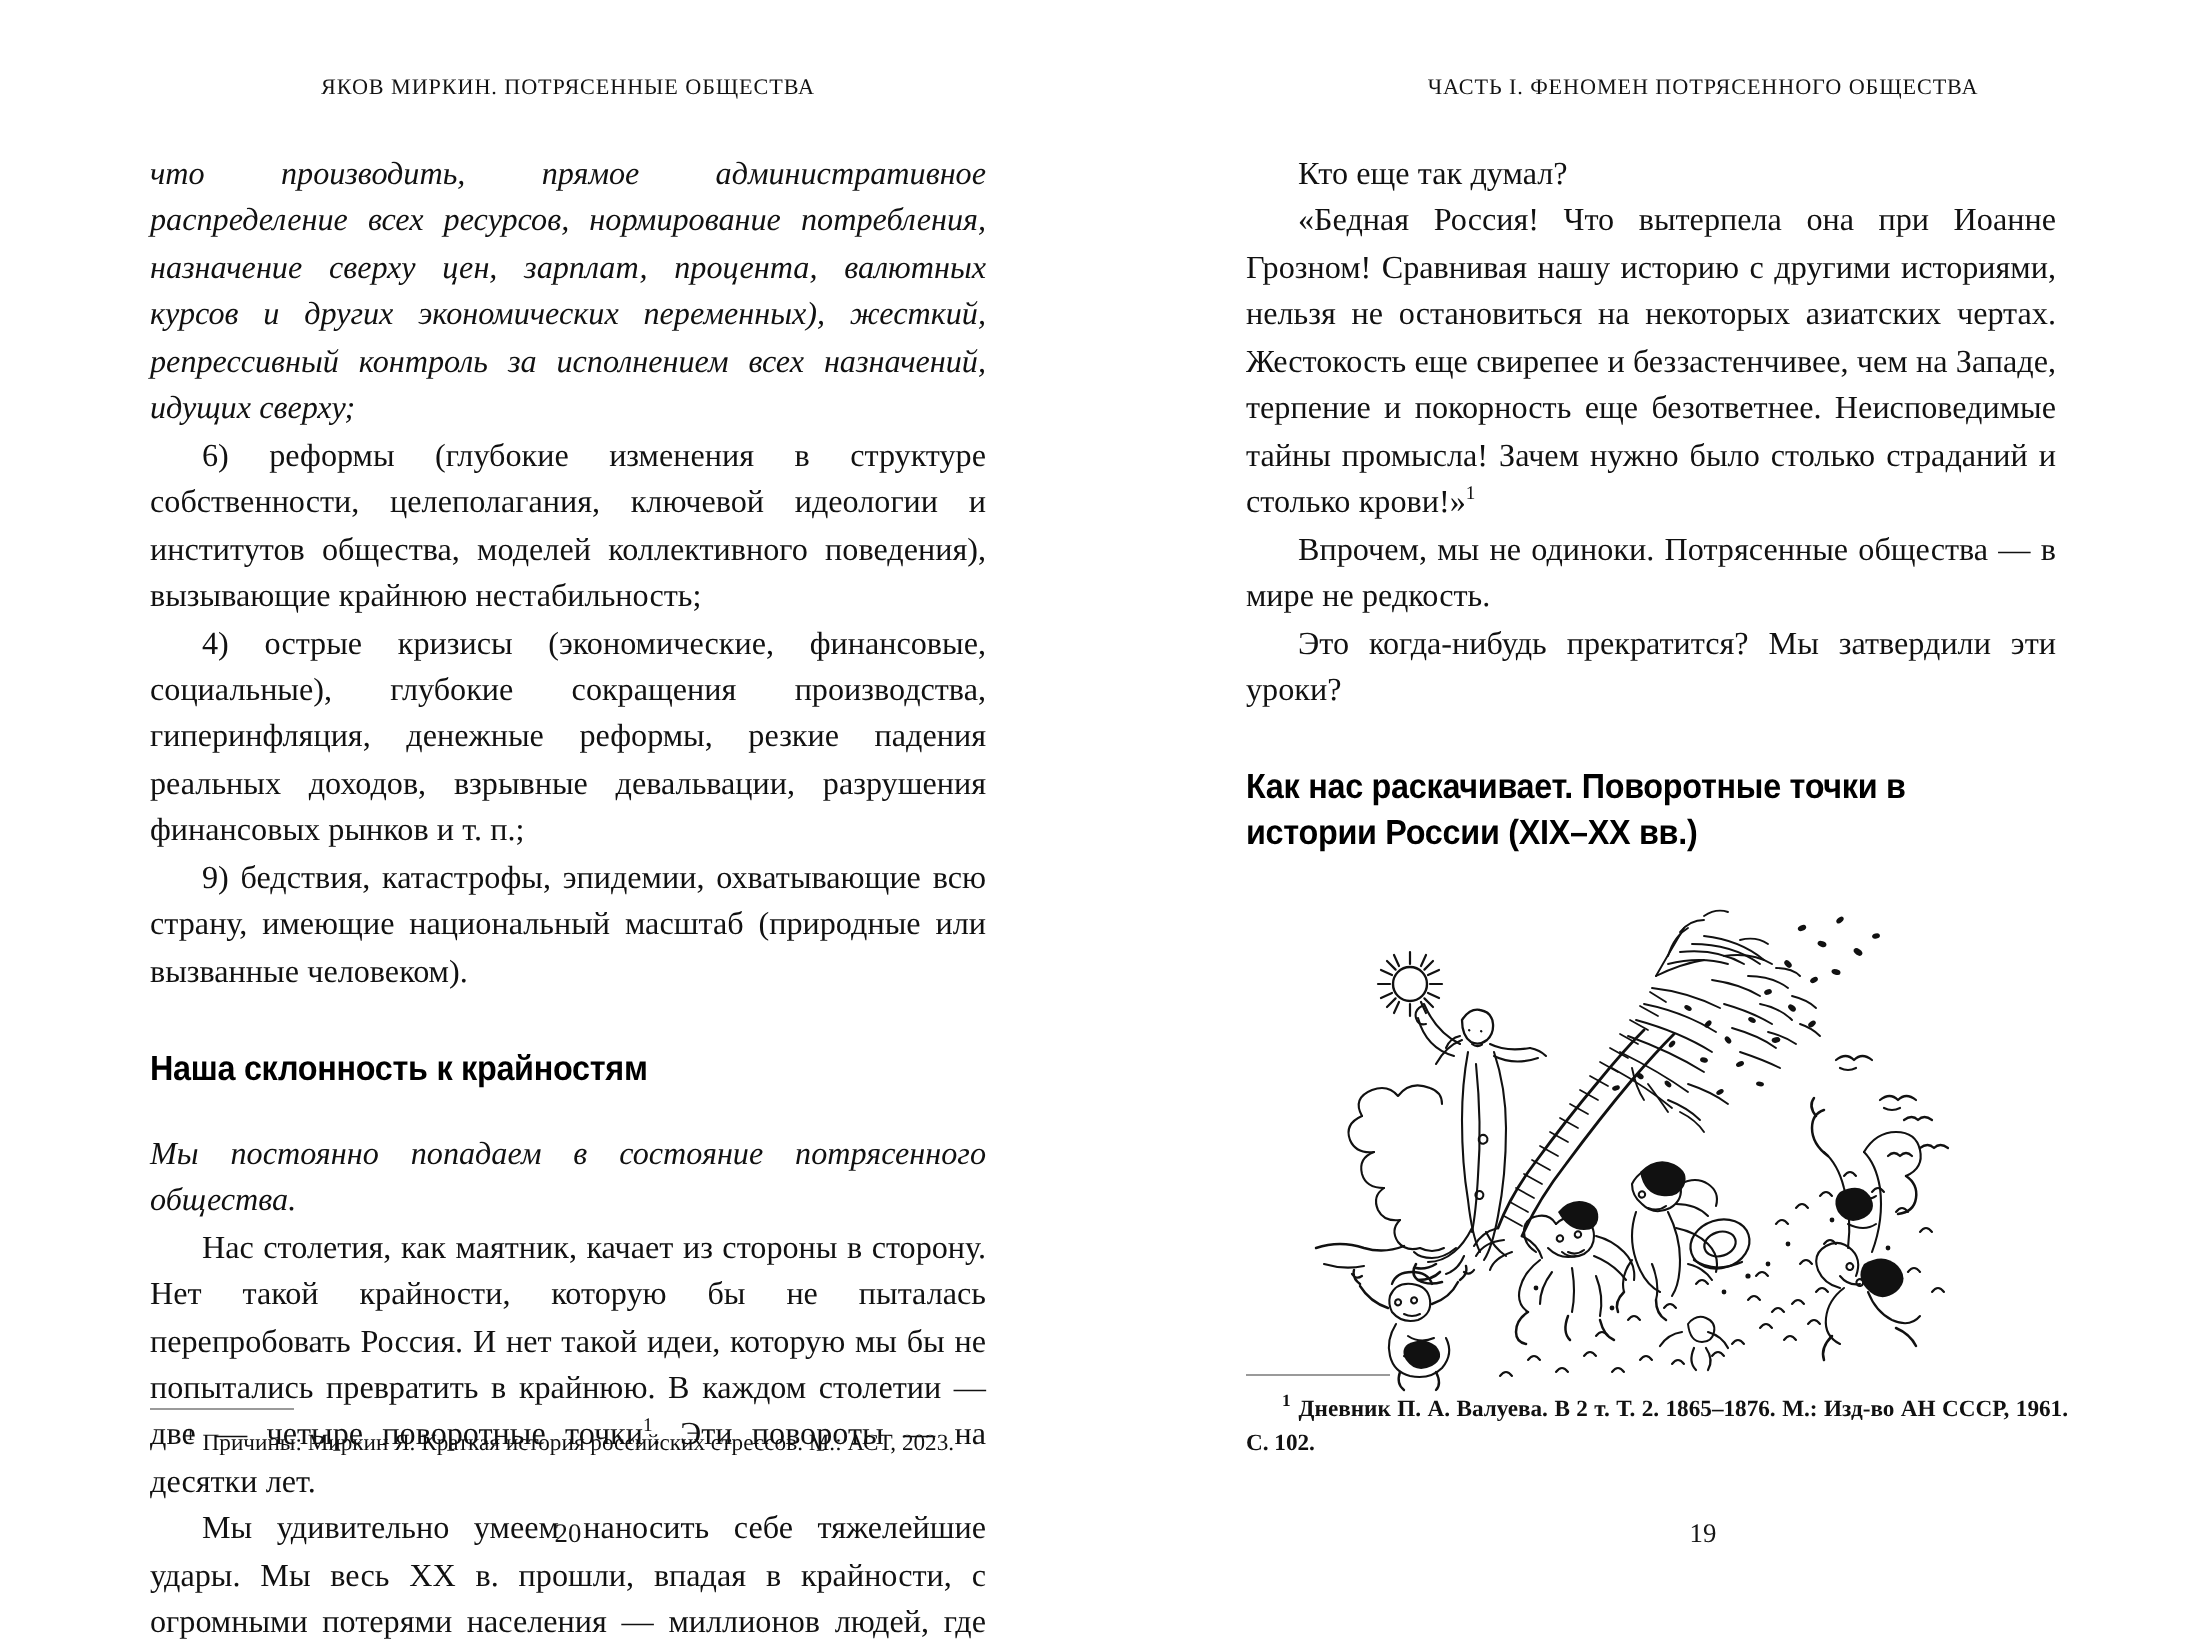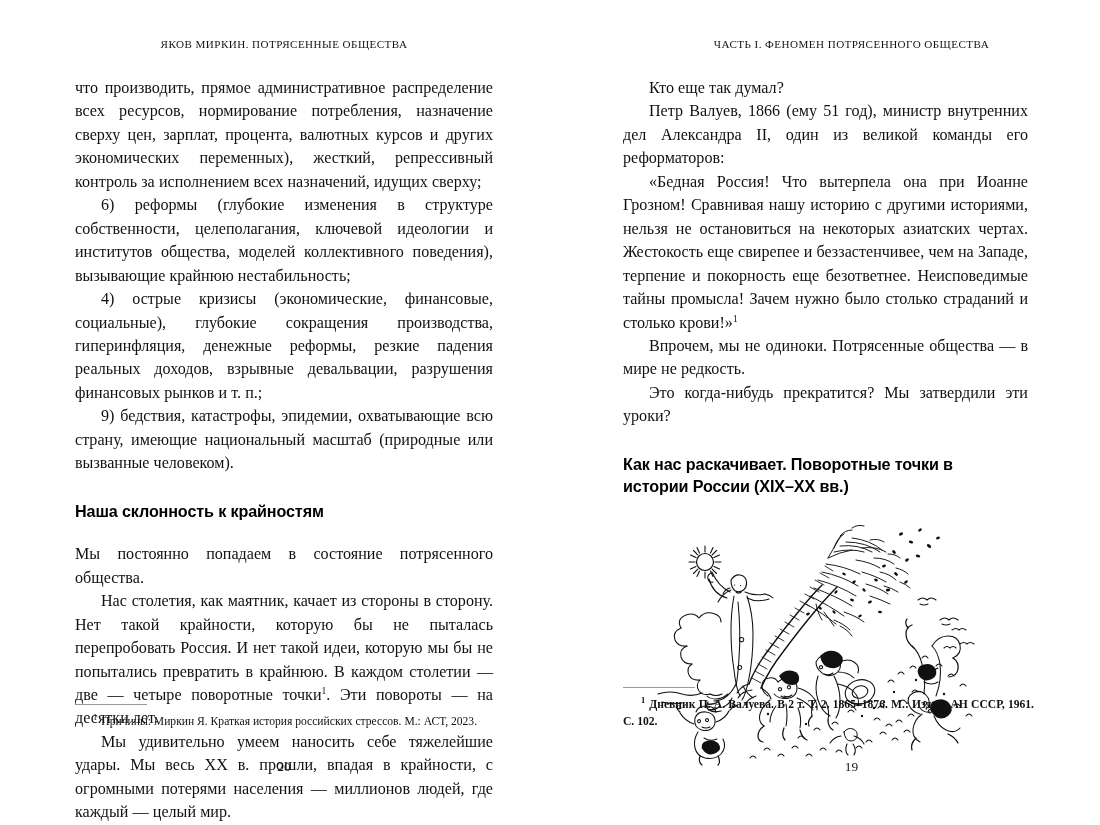--- a/index.html
+++ b/index.html
@@ -64,21 +64,21 @@
   p.body {
     margin: 0;
     font-size: 16.1px;
     line-height: 23.45px;
     text-align: justify;
     text-indent: 26px;
     hyphens: manual;
     -webkit-hyphens: manual;
     word-spacing: 0.1px;
   }
-  p.body.noindent { text-indent: 0; }
+  p.body.noindent { text-indent: 0; font-style: italic; }
 
   sup.fnref {
     font-size: 9.6px;
     vertical-align: super;
     line-height: 0;
   }
 
   
   h2.subhead {
     margin: 0;
@@ -193,21 +193,20 @@
   </div>
 
   <div class="page page-right">
 
     <div class="running-head">ЧАСТЬ I. ФЕНОМЕН ПОТРЯСЕННОГО ОБЩЕСТВА</div>
 
     <div class="textcol">
 
       <p class="body">Кто еще так думал?</p>
 
-      <p class="body">Петр Валуев, 1866 (ему 51 год), министр внутренних дел Александра II, один из великой команды его реформаторов:</p>
 
       <p class="body"><span>«Бедная Россия! Что вытерпела она при Иоанне Грозном! Сравнивая нашу историю с другими историями, нельзя не остановиться на некоторых азиатских чертах. Жестокость еще свирепее и беззастенчивее, чем на Западе, терпение и покорность еще безответнее. Неисповедимые тайны промысла! Зачем нужно было столько страданий и столько крови!»</span><sup class="fnref">1</sup></p>
 
       <p class="body">Впрочем, мы не одиноки. Потрясенные общества — в мире не редкость.</p>
 
       <p class="body">Это когда-нибудь прекратится? Мы затвердили эти уроки?</p>
 
       <div class="gap-before-head"></div>
 
       <h2 class="subhead">Как нас раскачивает. Поворотные точки в истории России (XIX–XX вв.)</h2>

